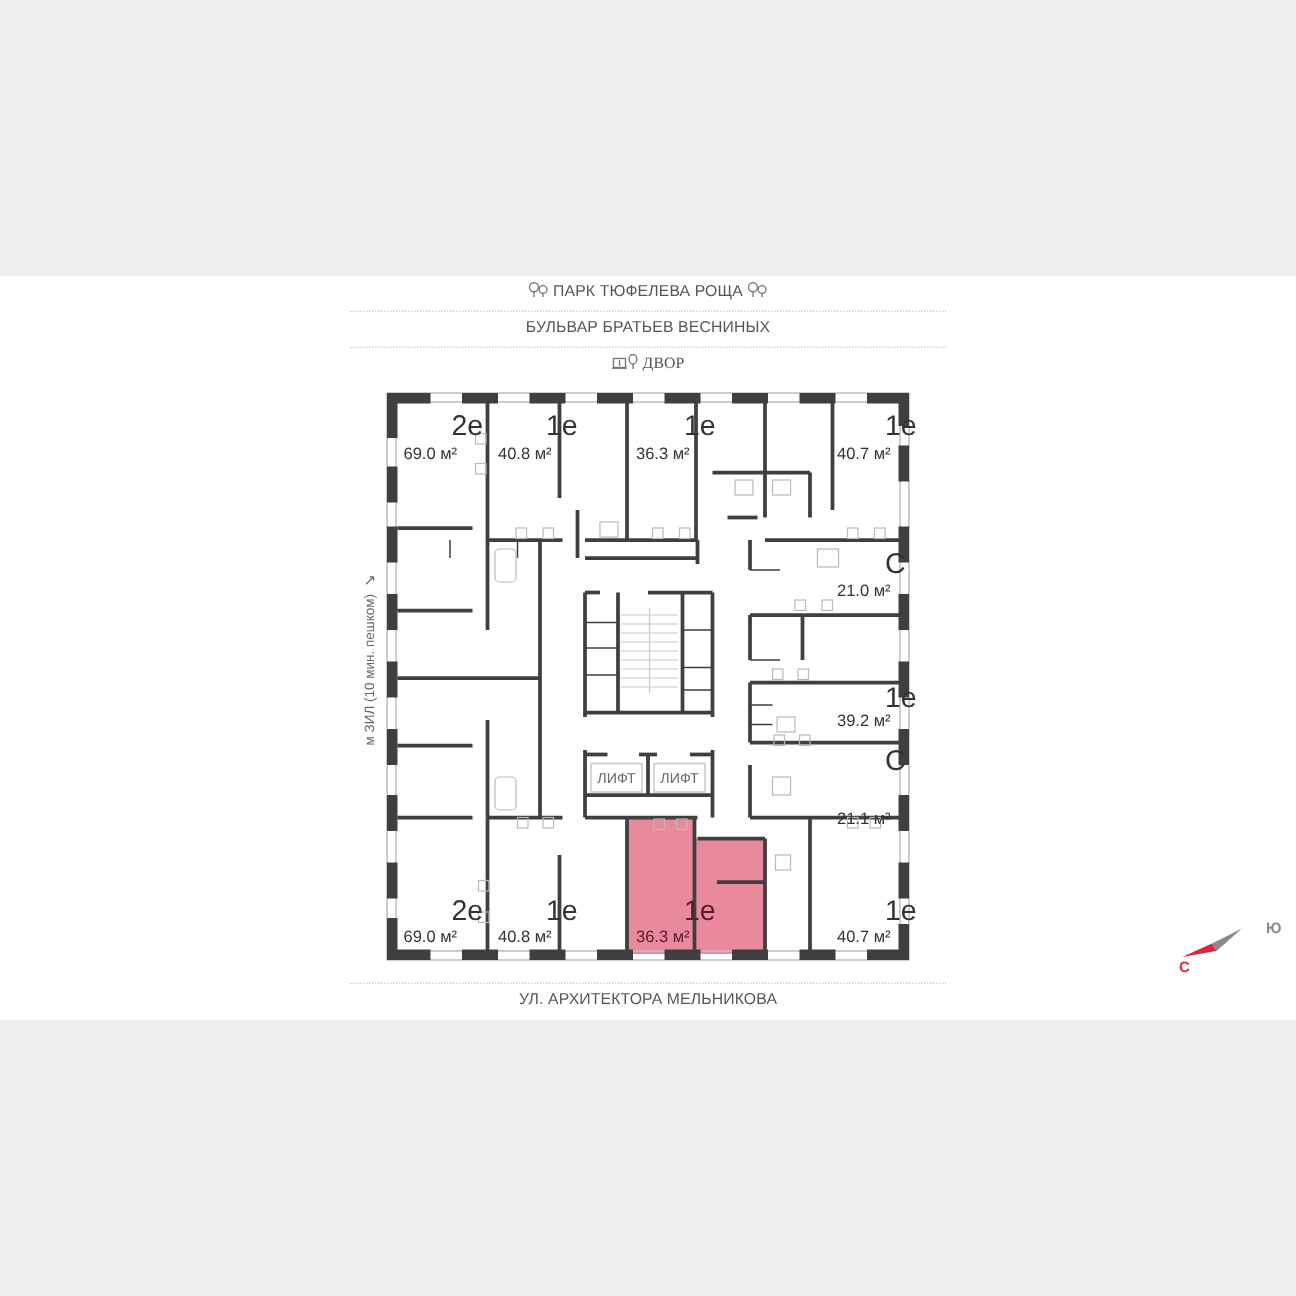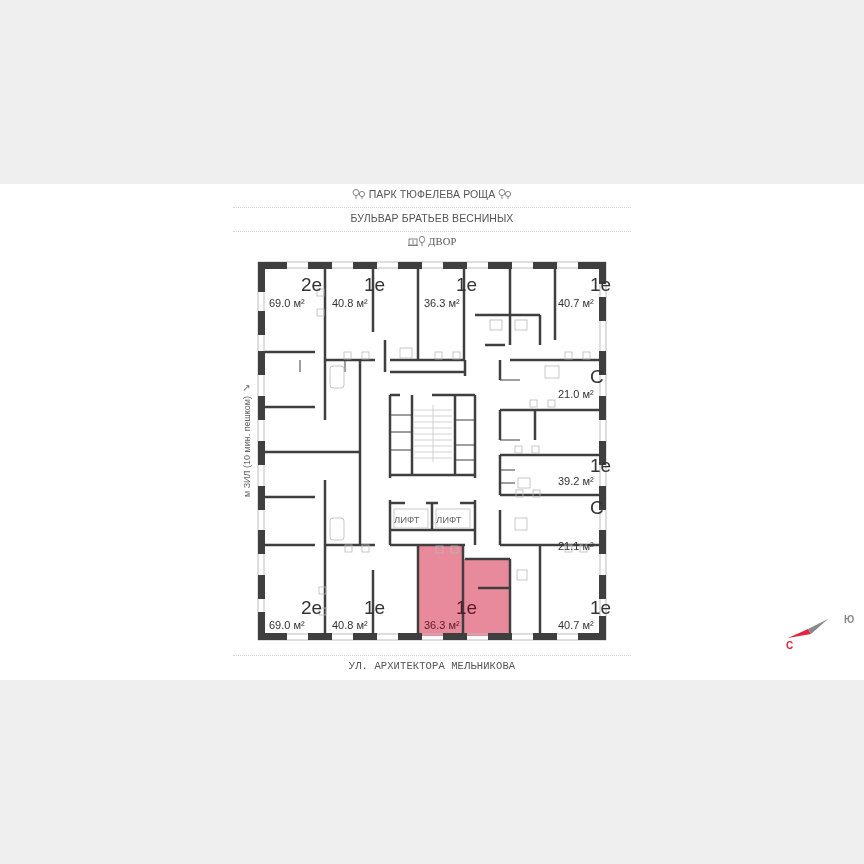--- a/index.html
+++ b/index.html
@@ -7,21 +7,21 @@
   .panel { position: absolute; left: 0; top: 184px; width: 864px; height: 496px; background: #ffffff; }
   .street { position: absolute; left: 233px; width: 398px; text-align: center; font-size: 10.5px; color: #555; letter-spacing: 0.1px; }
   .dotline { position: absolute; left: 233px; width: 398px; height: 0; border-top: 1px dotted #d4d4d4; }
   .side-label { position: absolute; left: 198px; top: 440px; width: 100px; height: 14px; transform: rotate(-90deg); transform-origin: center; font-size: 9px; color: #666; text-align: center; white-space: nowrap; }
   .side-label .arr { display: inline-block; margin-left: 4px; transform: rotate(90deg); font-size: 10px; }
   svg.plan { position: absolute; left: 0; top: 0; }
   .compass { position: absolute; left: 780px; top: 612px; width: 84px; height: 40px; }
   .cmp-lbl { position: absolute; font-size: 10px; font-weight: bold; }
   .unit-type { position: absolute; font-size: 19px; color: #333; line-height: 1; margin-left: 32px; }
   .unit-area { position: absolute; font-size: 11px; color: #333; white-space: nowrap; }
-  .lift { position: absolute; font-size: 9.5px; color: #666; width: 24px; text-align: center; }
+  .lift { position: absolute; font-size: 9.5px; color: #666; width: 34px; text-align: center; }
   .hl .unit-type, .hl .unit-area { color: #5a1a2a; }
   .icon-tree { display: inline-block; width: 14px; height: 10px; vertical-align: -1px; }
 </style>
 </head>
 <body>
 
 <div class="panel"></div>
 
 <div class="street" style="top:188px;">
   <svg class="icon-tree" viewBox="0 0 14 10">
@@ -45,21 +45,21 @@
   <svg class="icon-tree" style="width:18px" viewBox="0 0 18 10">
       <rect x="1" y="3" width="8" height="6" fill="none" stroke="#777" stroke-width="0.9"></rect>
       <line x1="0" y1="9.5" x2="10" y2="9.5" stroke="#777" stroke-width="0.9"></line>
       <line x1="5" y1="4" x2="5" y2="8" stroke="#777" stroke-width="0.9"></line>
       <ellipse cx="14" cy="3.5" rx="2.6" ry="3.2" fill="none" stroke="#777" stroke-width="0.9"></ellipse>
       <line x1="14" y1="6.7" x2="14" y2="10" stroke="#777" stroke-width="0.9"></line>
     </svg>
   <span>ДВОР</span>
 </div>
 <div class="dotline" style="top:655px;"></div>
-<div class="street" style="top:660px;font-family:Liberation Mono, monospace;">УЛ. АРХИТЕКТОРА МЕЛЬНИКОВА</div>
+<div class="street" style="top:660px;">УЛ. АРХИТЕКТОРА МЕЛЬНИКОВА</div>
 
 <div class="side-label"><span>м ЗИЛ (10 мин. пешком)</span><span class="arr">↗</span></div>
 
 <svg class="plan" width="864" height="864" viewBox="0 0 864 864">
 
   <g>
     <polygon points="418,546 463,546 463,559 510,559 510,636 418,636" fill="#e98a9c"></polygon>
   </g>
 
   <rect x="258" y="262" width="348" height="378" fill="none" stroke="#bdbdbd" stroke-width="1"></rect>

